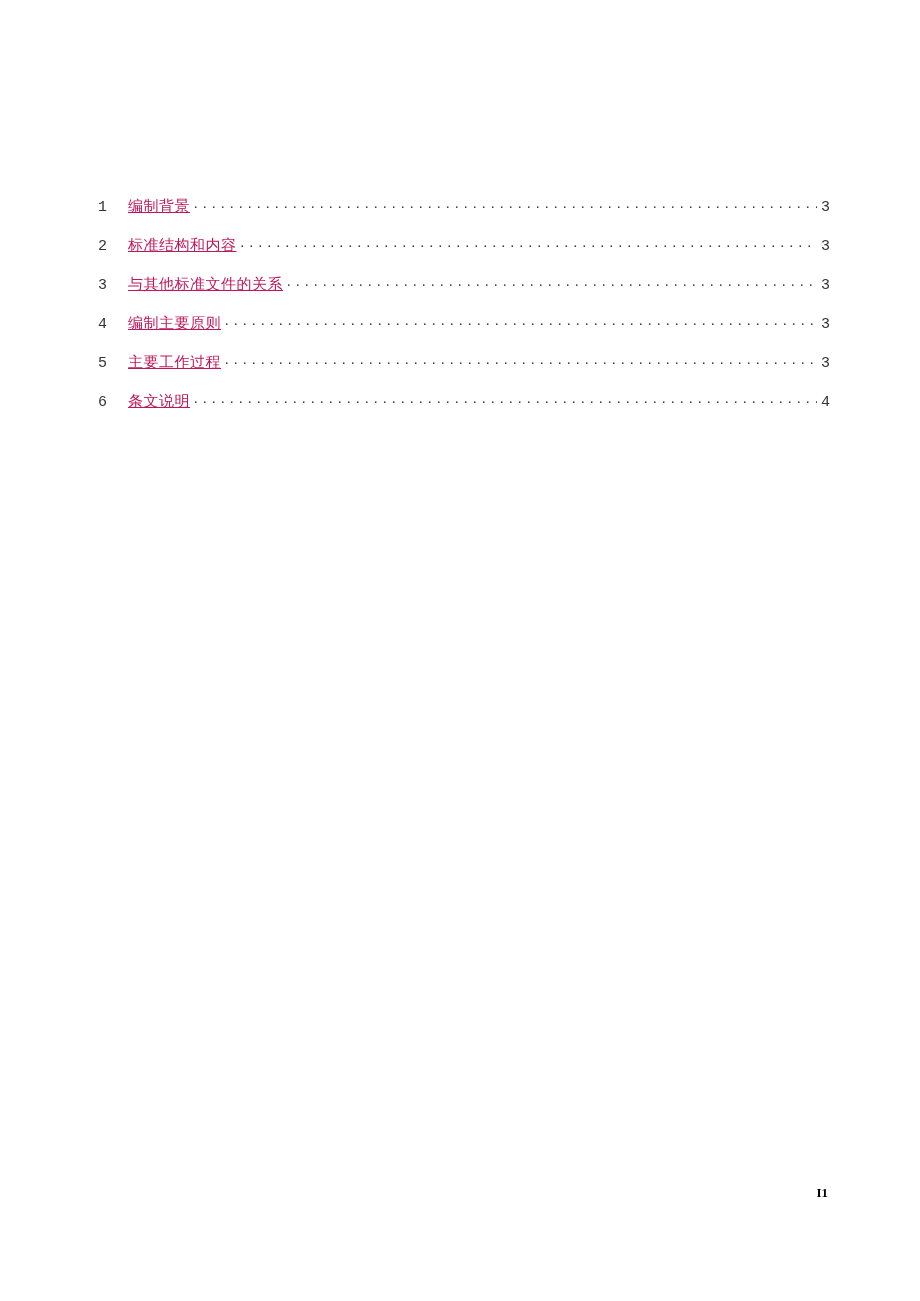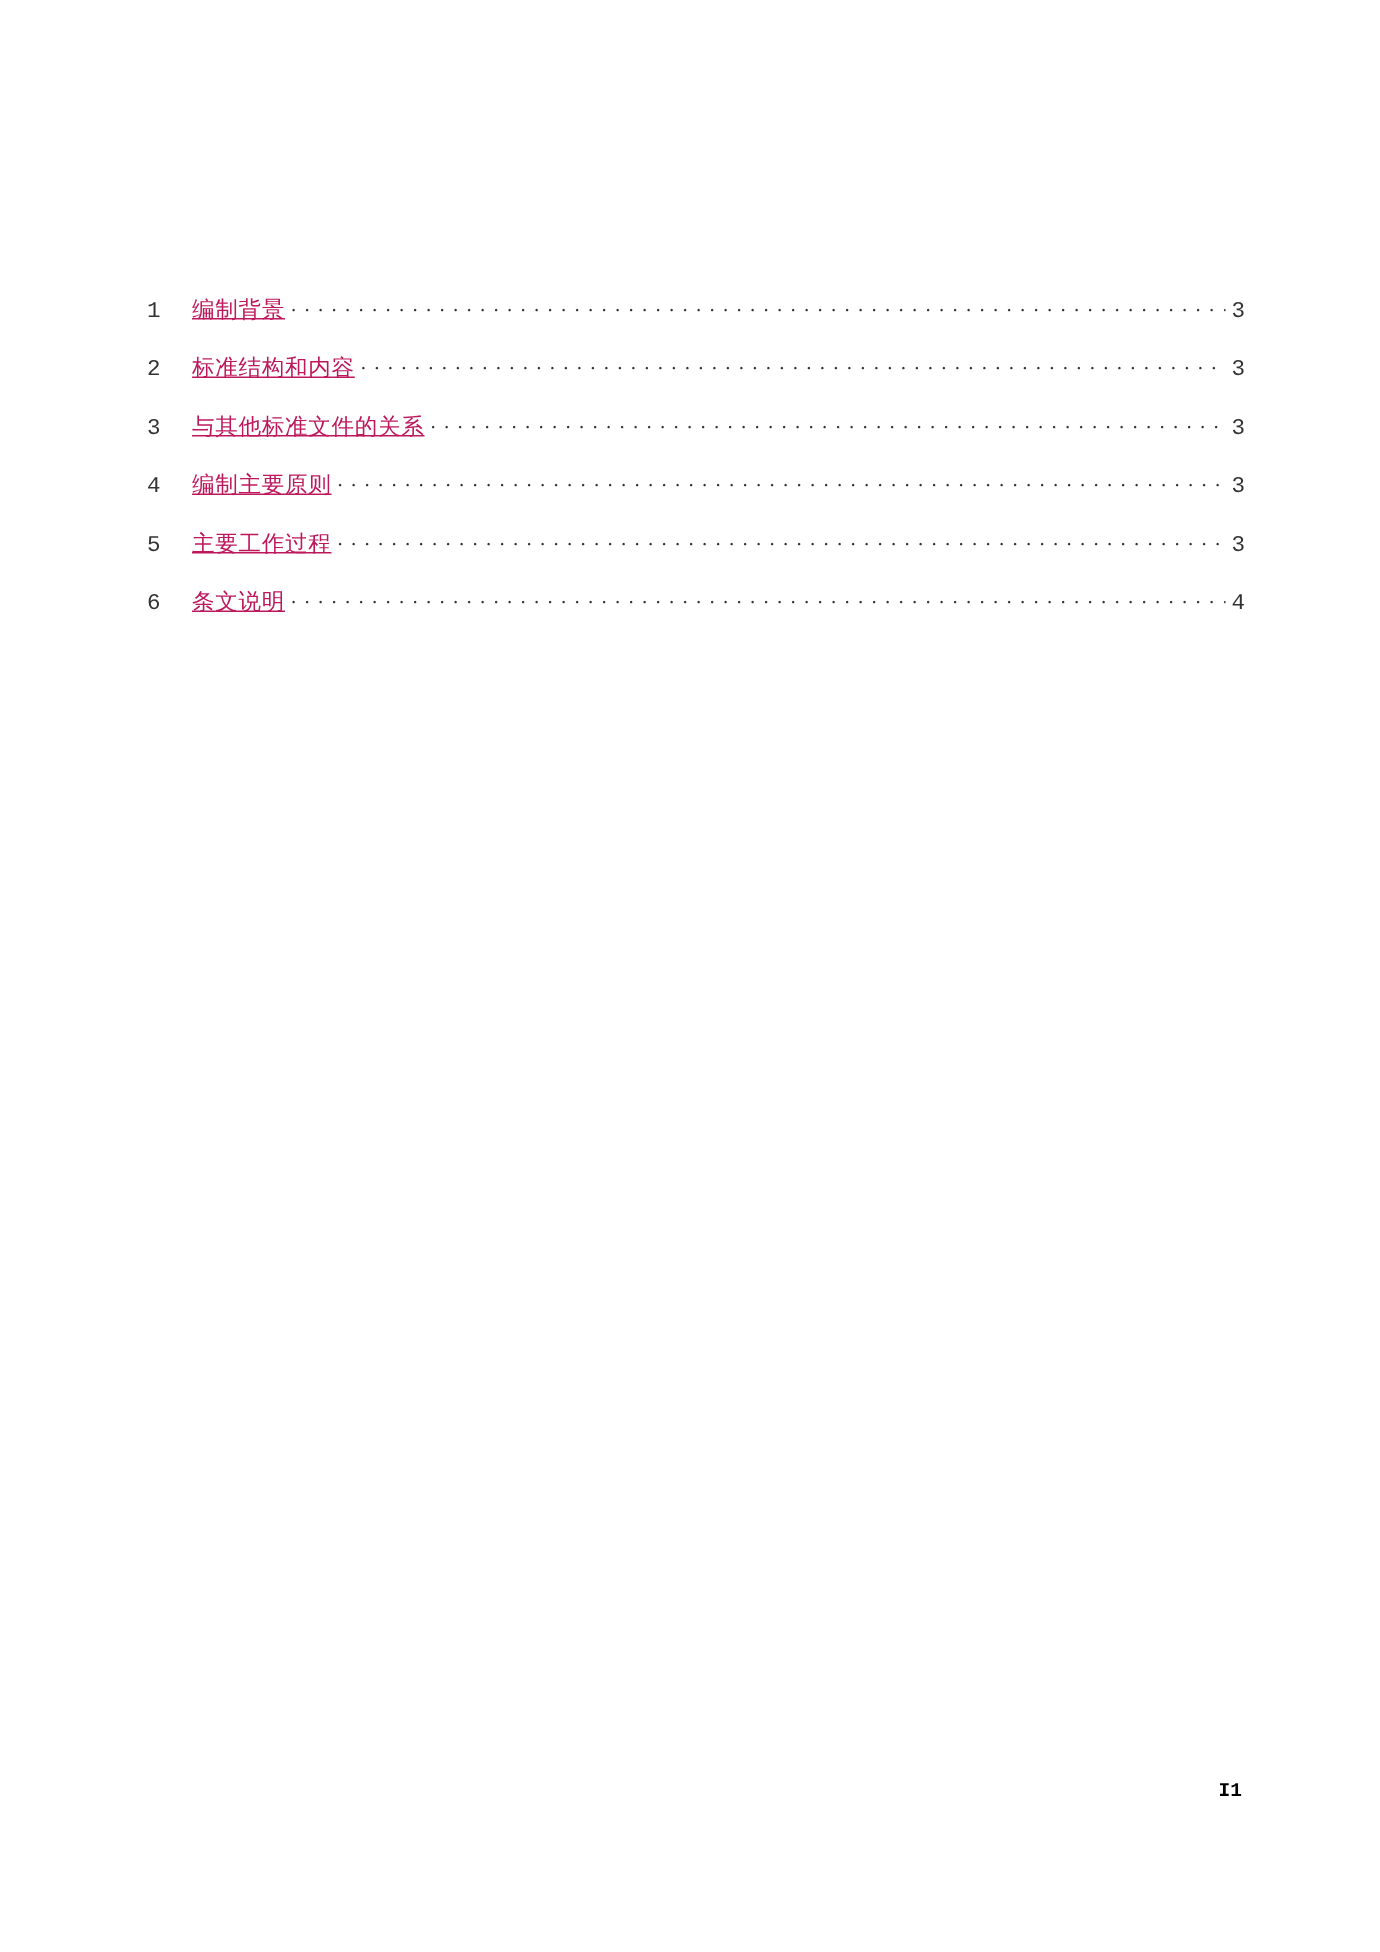--- a/index.html
+++ b/index.html
@@ -62,21 +62,21 @@
     font-family: "Courier New", monospace;
     padding-left: 2px;
   }
   .page-number {
     position: absolute;
     bottom: 100px;
     right: 92px;
     font-size: 13px;
     font-weight: bold;
     color: #000000;
-    font-family: Liberation Mono, monospace;
+    font-family: Liberation Serif, serif;
   }
 </style>
 </head>
 <body>
 
 <div class="page">
 
   <div class="toc">
 
     <div class="toc-entry">

